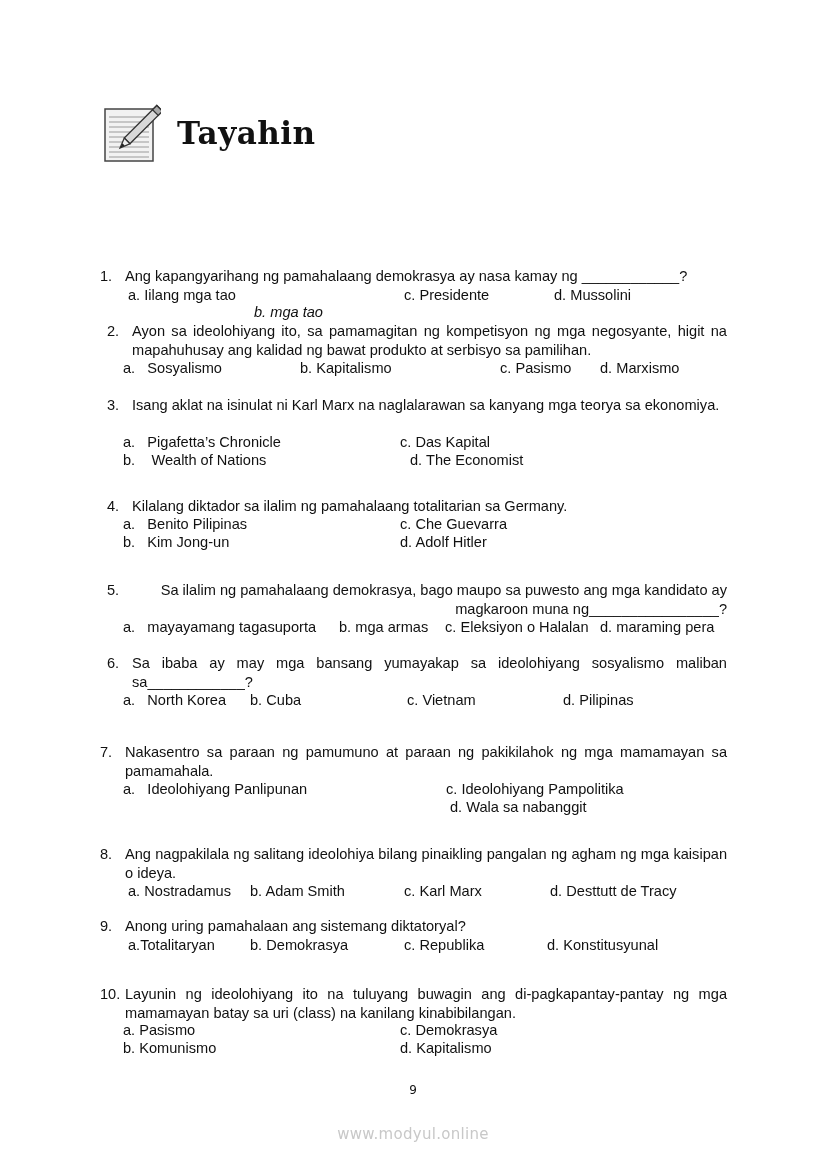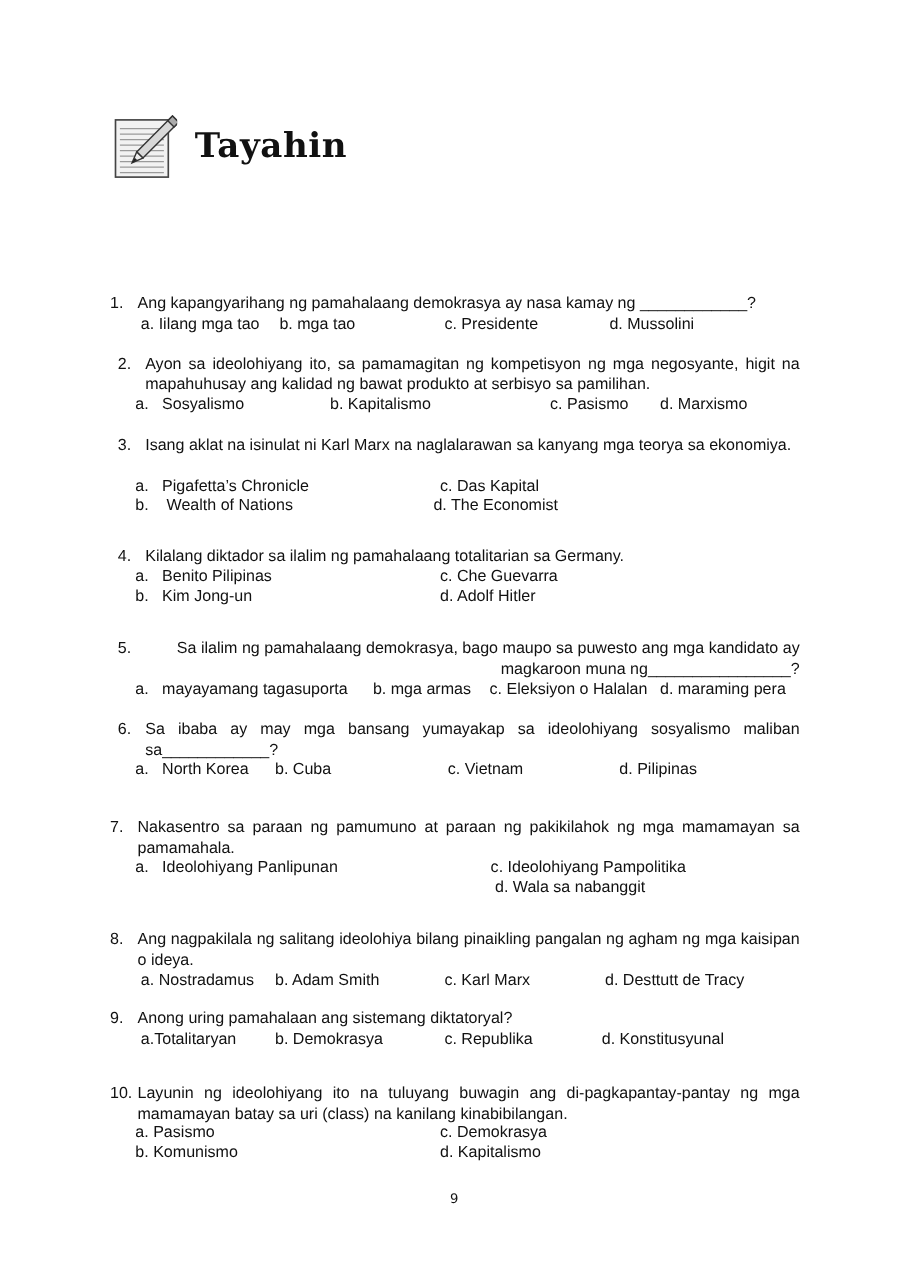--- a/index.html
+++ b/index.html
@@ -56,21 +56,21 @@
     <span class="header-title">Tayahin</span>
   </div>
 
 
   <div class="q" style="left:100px; top:267px; width:620px;">
     <div class="stem">
       <span class="num">1.</span>
       <span class="stem-text" style="padding-left:25px;">Ang kapangyarihang ng pamahalaang demokrasya ay nasa kamay ng ____________?</span>
     </div>
     <span class="opt" style="left:28px; top:19px;">a. Iilang mga tao</span>
-    <span class="opt" style="left:154px; top:19px;">b. mga tao</span>
+    <span class="opt" style="left:154px; top:36px;font-style:italic;">b. mga tao</span>
     <span class="opt" style="left:304px; top:19px;">c. Presidente</span>
     <span class="opt" style="left:454px; top:19px;">d. Mussolini</span>
   </div>
 
   <div class="q" style="left:107px; top:322px; width:620px;">
     <div class="stem">
       <span class="num">2.</span>
       <span class="stem-text" style="padding-left:25px;">Ayon sa ideolohiyang ito, sa pamamagitan ng kompetisyon ng mga negosyante, higit na mapahuhusay ang kalidad ng bawat produkto at serbisyo sa pamilihan.</span>
     </div>
     <span class="opt" style="left:16px; top:37px;">a.   Sosyalismo</span>
@@ -80,21 +80,21 @@
   </div>
 
   <div class="q" style="left:107px; top:396px; width:620px;">
     <div class="stem">
       <span class="num">3.</span>
       <span class="stem-text" style="padding-left:25px;">Isang aklat na isinulat ni Karl Marx na naglalarawan sa kanyang mga teorya sa ekonomiya.</span>
     </div>
     <span class="opt" style="left:16px; top:37px;">a.   Pigafetta’s Chronicle</span>
     <span class="opt" style="left:16px; top:55px;">b.    Wealth of Nations</span>
     <span class="opt" style="left:293px; top:37px;">c. Das Kapital</span>
-    <span class="opt" style="left:287px; top:55px;">d. The Economist</span>
+    <span class="opt" style="left:303px; top:55px;">d. The Economist</span>
   </div>
 
   <div class="q" style="left:107px; top:497px; width:620px;">
     <div class="stem">
       <span class="num">4.</span>
       <span class="stem-text" style="padding-left:25px;">Kilalang diktador sa ilalim ng pamahalaang totalitarian sa Germany.</span>
     </div>
     <span class="opt" style="left:16px; top:18px;">a.   Benito Pilipinas</span>
     <span class="opt" style="left:16px; top:36px;">b.   Kim Jong-un</span>
     <span class="opt" style="left:293px; top:18px;">c. Che Guevarra</span>
@@ -160,13 +160,14 @@
       <span class="num">10.</span>
       <span class="stem-text" style="padding-left:25px;">Layunin ng ideolohiyang ito na tuluyang buwagin ang di-pagkapantay-pantay ng mga mamamayan batay sa uri (class) na kanilang kinabibilangan.</span>
     </div>
     <span class="opt" style="left:23px; top:36px;">a. Pasismo</span>
     <span class="opt" style="left:23px; top:54px;">b. Komunismo</span>
     <span class="opt" style="left:300px; top:36px;">c. Demokrasya</span>
     <span class="opt" style="left:300px; top:54px;">d. Kapitalismo</span>
   </div>
 
   <div class="page-number">9</div>
+  <div class="watermark">www.modyul.online</div>
 </div>
 
 </body></html>

